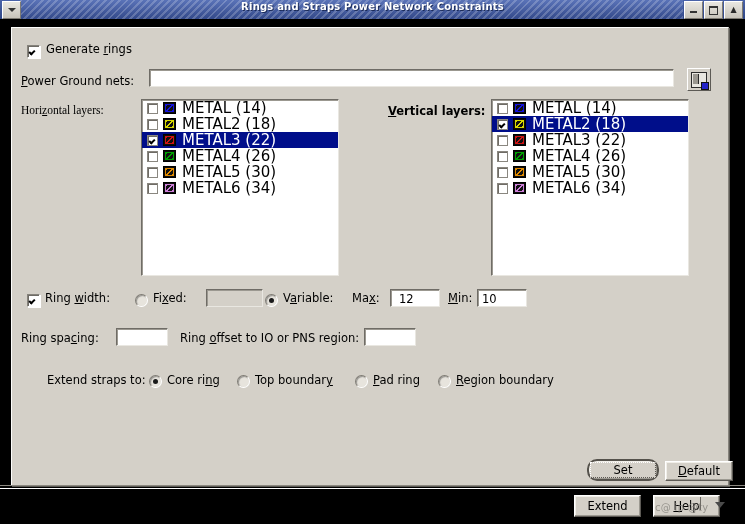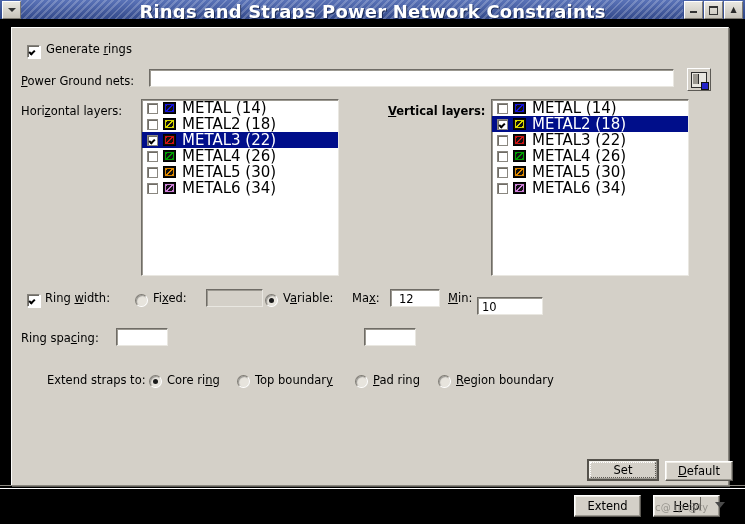--- a/index.html
+++ b/index.html
@@ -19,21 +19,21 @@
     display:flex;align-items:center;
   }
   .titlebar .hatch{
     position:absolute;left:20px;top:0;right:62px;height:19px;
     background:
       repeating-linear-gradient(135deg,rgba(255,255,255,.20) 0 2px,rgba(255,255,255,0) 2px 5px),
       linear-gradient(#5a73b8,#33498a);
   }
   .title-text{
     position:absolute;left:0;right:0;top:1px;text-align:center;
-    font-weight:bold;font-size:18px;color:#fff;
+    font-weight:bold;font-size:10px;color:#fff;
     text-shadow:1px 1px 0 #1a2a57;letter-spacing:.2px;
   }
   .sysbtn{
     position:absolute;top:1px;width:17px;height:16px;
     background:linear-gradient(#e9e7e1,#c8c4bb);
     border:1px solid #7d7a73;border-top-color:#fff;border-left-color:#fff;
     display:flex;align-items:center;justify-content:center;
     font-size:9px;color:#2a2a2a;line-height:1;
   }
   .sysbtn.menu{left:2px;}
@@ -183,21 +183,21 @@
 
       <div class="chk on" style="left:15px;top:17px;"></div>
       <div class="lbl" style="left:34px;top:14px;">Generate <u>r</u>ings</div>
 
       <div class="lbl" style="left:9px;top:46px;"><u>P</u>ower Ground nets:</div>
       <div class="field" style="left:137px;top:41px;width:525px;" placeholder=""></div>
       <div class="browse-btn" style="left:675px;top:40px;">
         <span class="browse-ico"></span>
       </div>
 
-      <div class="lbl" style="left:9px;top:76px;">Hori<u>z</u>ontal layers:</div>
+      <div class="lbl" style="left:9px;top:76px;font-family:Liberation Serif, serif;">Hori<u>z</u>ontal layers:</div>
       <div class="listbox" style="left:129px;top:71px;width:196px;height:175px;" id="hlist">
           <div class="row">
             <span class="rchk"></span>
             <span class="swatch">
               <span class="inner" style="border: 1px solid rgb(20, 20, 220); background: repeating-linear-gradient(135deg, rgb(20, 20, 220) 0px, rgb(20, 20, 220) 1px, rgba(0, 0, 0, 0) 1px, rgba(0, 0, 0, 0) 4px), rgb(16, 16, 16);"></span>
             </span>
             <span class="txt">METAL (14)</span>
           </div>
           <div class="row">
             <span class="rchk"></span>
@@ -287,41 +287,42 @@
 
       <div class="radio" style="left:123px;top:266px;"></div>
       <div class="lbl" style="left:141px;top:263px;">Fi<u>x</u>ed:</div>
       <div class="field disabled" style="left:194px;top:261px;width:57px;"></div>
 
       <div class="radio on" style="left:253px;top:266px;"></div>
       <div class="lbl" style="left:271px;top:263px;">V<u>a</u>riable:</div>
       <div class="lbl" style="left:340px;top:263px;">Ma<u>x</u>:</div>
       <div class="field" style="left:378px;top:261px;width:50px;padding-left:8px;">12</div>
       <div class="lbl" style="left:436px;top:263px;"><u>M</u>in:</div>
-      <div class="field" style="left:465px;top:261px;width:66px;margin-top:8px;">10</div>
+      <div class="field" style="left:465px;top:261px;width:50px;">10</div>
 
       <div class="lbl" style="left:9px;top:303px;">Ring spa<u>c</u>ing:</div>
       <div class="field" style="left:104px;top:300px;width:52px;"></div>
+      <div class="lbl" style="left:168px;top:303px;">Ring <u>o</u>ffset to IO or PNS region:</div>
       <div class="field" style="left:352px;top:300px;width:52px;"></div>
 
       <div class="lbl" style="left:35px;top:345px;">Extend straps to:</div>
 
       <div class="radio on" style="left:137px;top:347px;"></div>
       <div class="lbl" style="left:155px;top:345px;">Core ri<u>n</u>g</div>
 
       <div class="radio" style="left:225px;top:347px;"></div>
       <div class="lbl" style="left:243px;top:345px;">Top boundar<u>y</u></div>
 
       <div class="radio" style="left:343px;top:347px;"></div>
       <div class="lbl" style="left:361px;top:345px;"><u>P</u>ad ring</div>
 
       <div class="radio" style="left:426px;top:347px;"></div>
       <div class="lbl" style="left:444px;top:345px;"><u>R</u>egion boundary</div>
 
-      <div class="btn default-outline" style="left:575px;top:431px;width:72px;height:22px;">
+      <div class="btn default-outline" style="left:575px;top:431px;width:72px;height:22px;border-radius:10px;">
         <span class="inner-btn">
           <span>Set</span>
         </span>
       </div>
       <div class="btn" style="left:653px;top:433px;width:68px;height:20px;">
         <span><u>D</u>efault</span>
       </div>
     </div>
 
     <div class="sep"></div>

